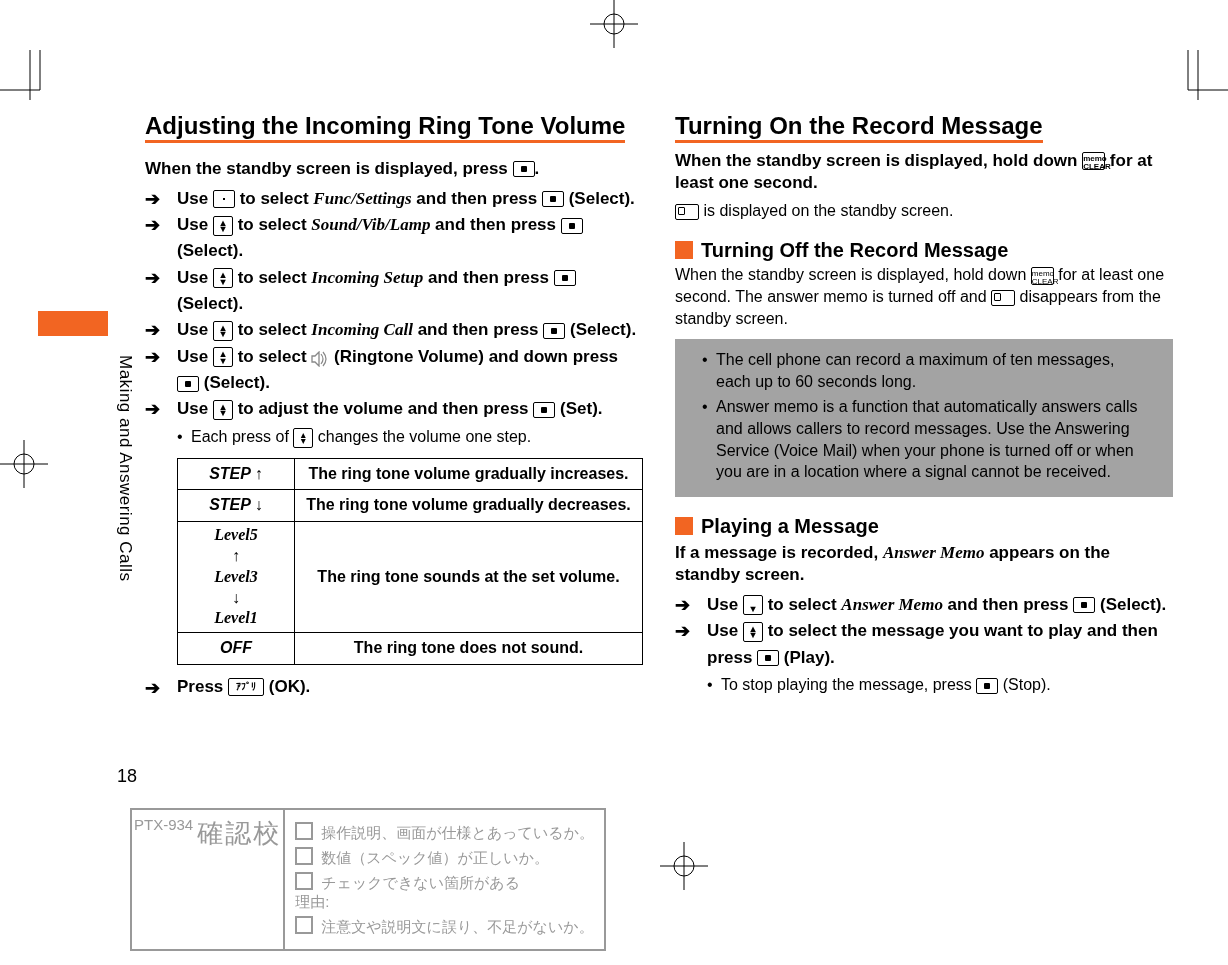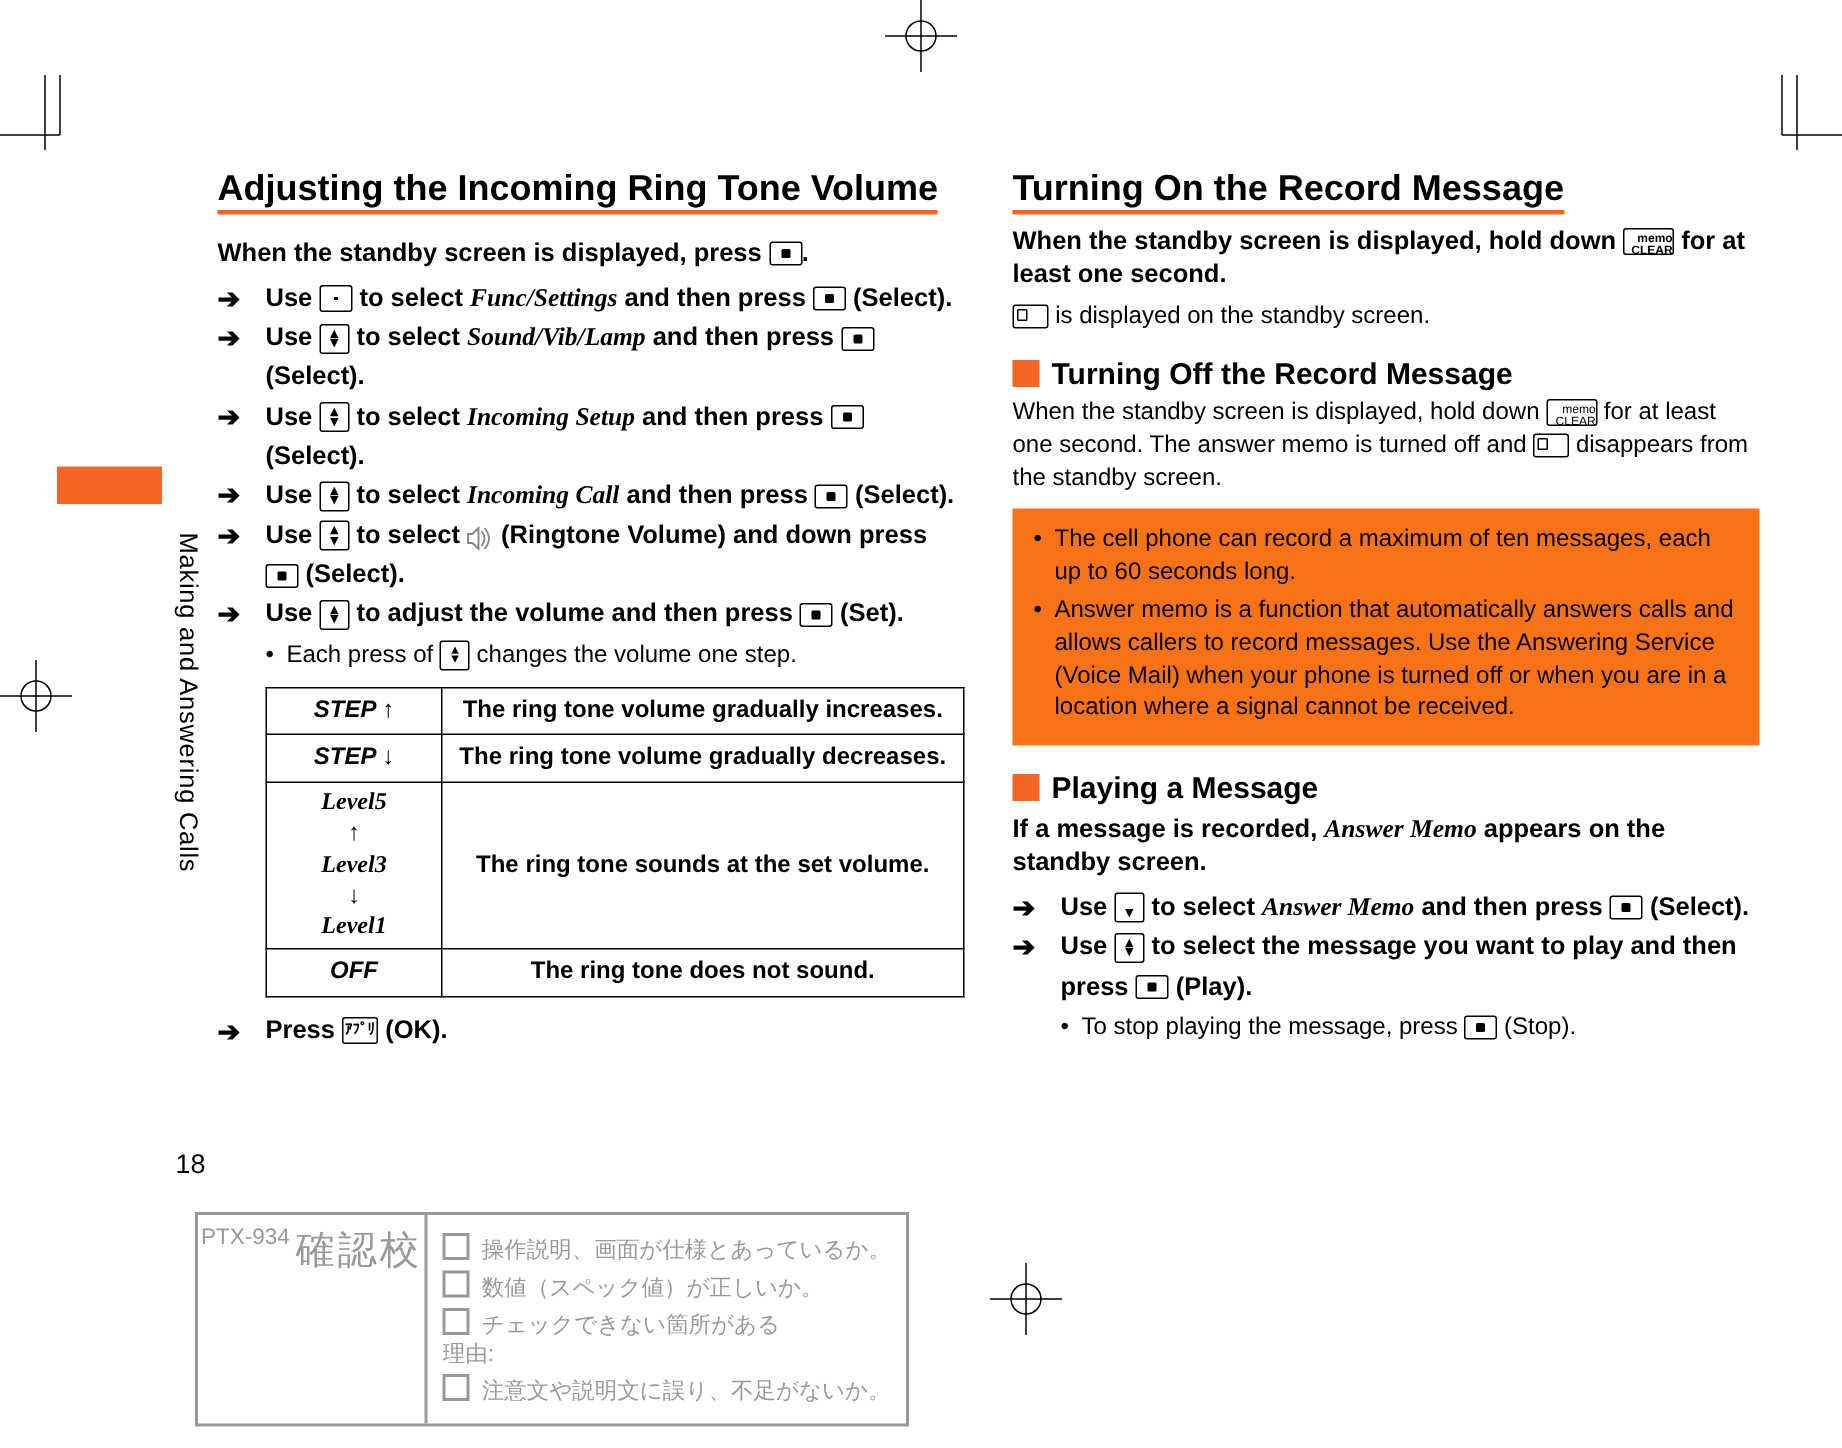--- a/index.html
+++ b/index.html
@@ -26,38 +26,38 @@
   .keybox.nav4::after{content:"";position:absolute;left:3px;top:3px;right:3px;bottom:3px;background:
       radial-gradient(#000 1.3px, transparent 1.6px) 50% 0/100% 100% no-repeat,
       radial-gradient(#000 1.3px, transparent 1.6px) 50% 100%/100% 100% no-repeat,
       radial-gradient(#000 1.3px, transparent 1.6px) 0 50%/100% 100% no-repeat,
       radial-gradient(#000 1.3px, transparent 1.6px) 100% 50%/100% 100% no-repeat}
   .keybox.navud{width:20px;height:20px}
   .keybox.navud::before{content:"▴";position:absolute;left:0;right:0;top:-2px;text-align:center;font-size:10px}
   .keybox.navud::after{content:"▾";position:absolute;left:0;right:0;bottom:-2px;text-align:center;font-size:10px}
   .keybox.navd{width:20px;height:20px}
   .keybox.navd::after{content:"▾";position:absolute;left:0;right:0;bottom:-2px;text-align:center;font-size:10px}
-  .keybox.clear{width:34px;height:18px;font-size:8px;line-height:8px;text-align:right;padding-top:2px}
-  .keybox.app{width:24px;height:18px;font-size:10px;text-align:center;line-height:16px}
+  .keybox.clear{width:23px;height:18px;font-size:8px;line-height:8px;text-align:left;padding-top:2px}
+  .keybox.app{width:36px;height:18px;font-size:10px;text-align:center;line-height:16px}
   .iconrec{display:inline-block;width:22px;height:14px;border:1.5px solid #000;border-radius:2px;vertical-align:middle;position:relative}
   .iconrec::after{content:"";position:absolute;left:2px;top:2px;width:5px;height:6px;border:1px solid #000;border-radius:1px}
   .speaker-icon{display:inline-block;width:18px;height:16px;vertical-align:middle}
 
   table.vol{border-collapse:collapse;width:100%;margin-top:8px}
   table.vol td,table.vol th{border:1px solid #000;font-size:16px;padding:3px 8px;text-align:center;vertical-align:middle}
   table.vol .lbl{font-family:Liberation Sans, sans-serif;font-style:italic;font-weight:bold;text-align:center;width:100px}
   table.vol .lev{font-family:'Times New Roman',Times,serif;font-style:italic;font-weight:bold;text-align:center;line-height:1.3}
 
   .press-ok{margin-top:12px;font-weight:bold;font-size:17px;position:relative;padding-left:32px}
   .press-ok::before{content:"➔";position:absolute;left:0;top:0;color:#000;font-size:18px}
 
   .subhead{font-size:20px;font-weight:bold;margin:18px 0 2px 0}
   .subhead .sq{display:inline-block;width:18px;height:18px;background:#f26522;margin-right:8px;vertical-align:-2px}
   .para{font-size:16px;line-height:1.35;margin:2px 0}
-  .notebox{background:#f97316;padding:10px 14px;margin:10px 0 14px 0;font-size:16px;line-height:1.35}
+  .notebox{background:#a3a3a3;padding:10px 27px;margin:10px 0 14px 0;font-size:16px;line-height:1.35}
   .notebox ul{list-style:none;padding:0;margin:0}
   .notebox li{position:relative;padding-left:14px;margin-bottom:4px}
   .notebox li::before{content:"•";position:absolute;left:0;top:0}
 
   .proofbox{position:absolute;left:130px;bottom:14px;border:2px solid #999;display:flex;align-items:stretch;color:#999;font-size:15px}
   .proofbox .l{padding:6px 2px;border-right:2px solid #999;display:flex;gap:4px}
   .proofbox .l .big{font-size:26px;letter-spacing:2px}
   .proofbox .r{padding:12px 10px;display:flex;flex-direction:column;gap:4px;font-size:15px}
   .chk{display:inline-block;width:14px;height:14px;border:2px solid #999;margin-right:8px;vertical-align:-2px}
 </style>

